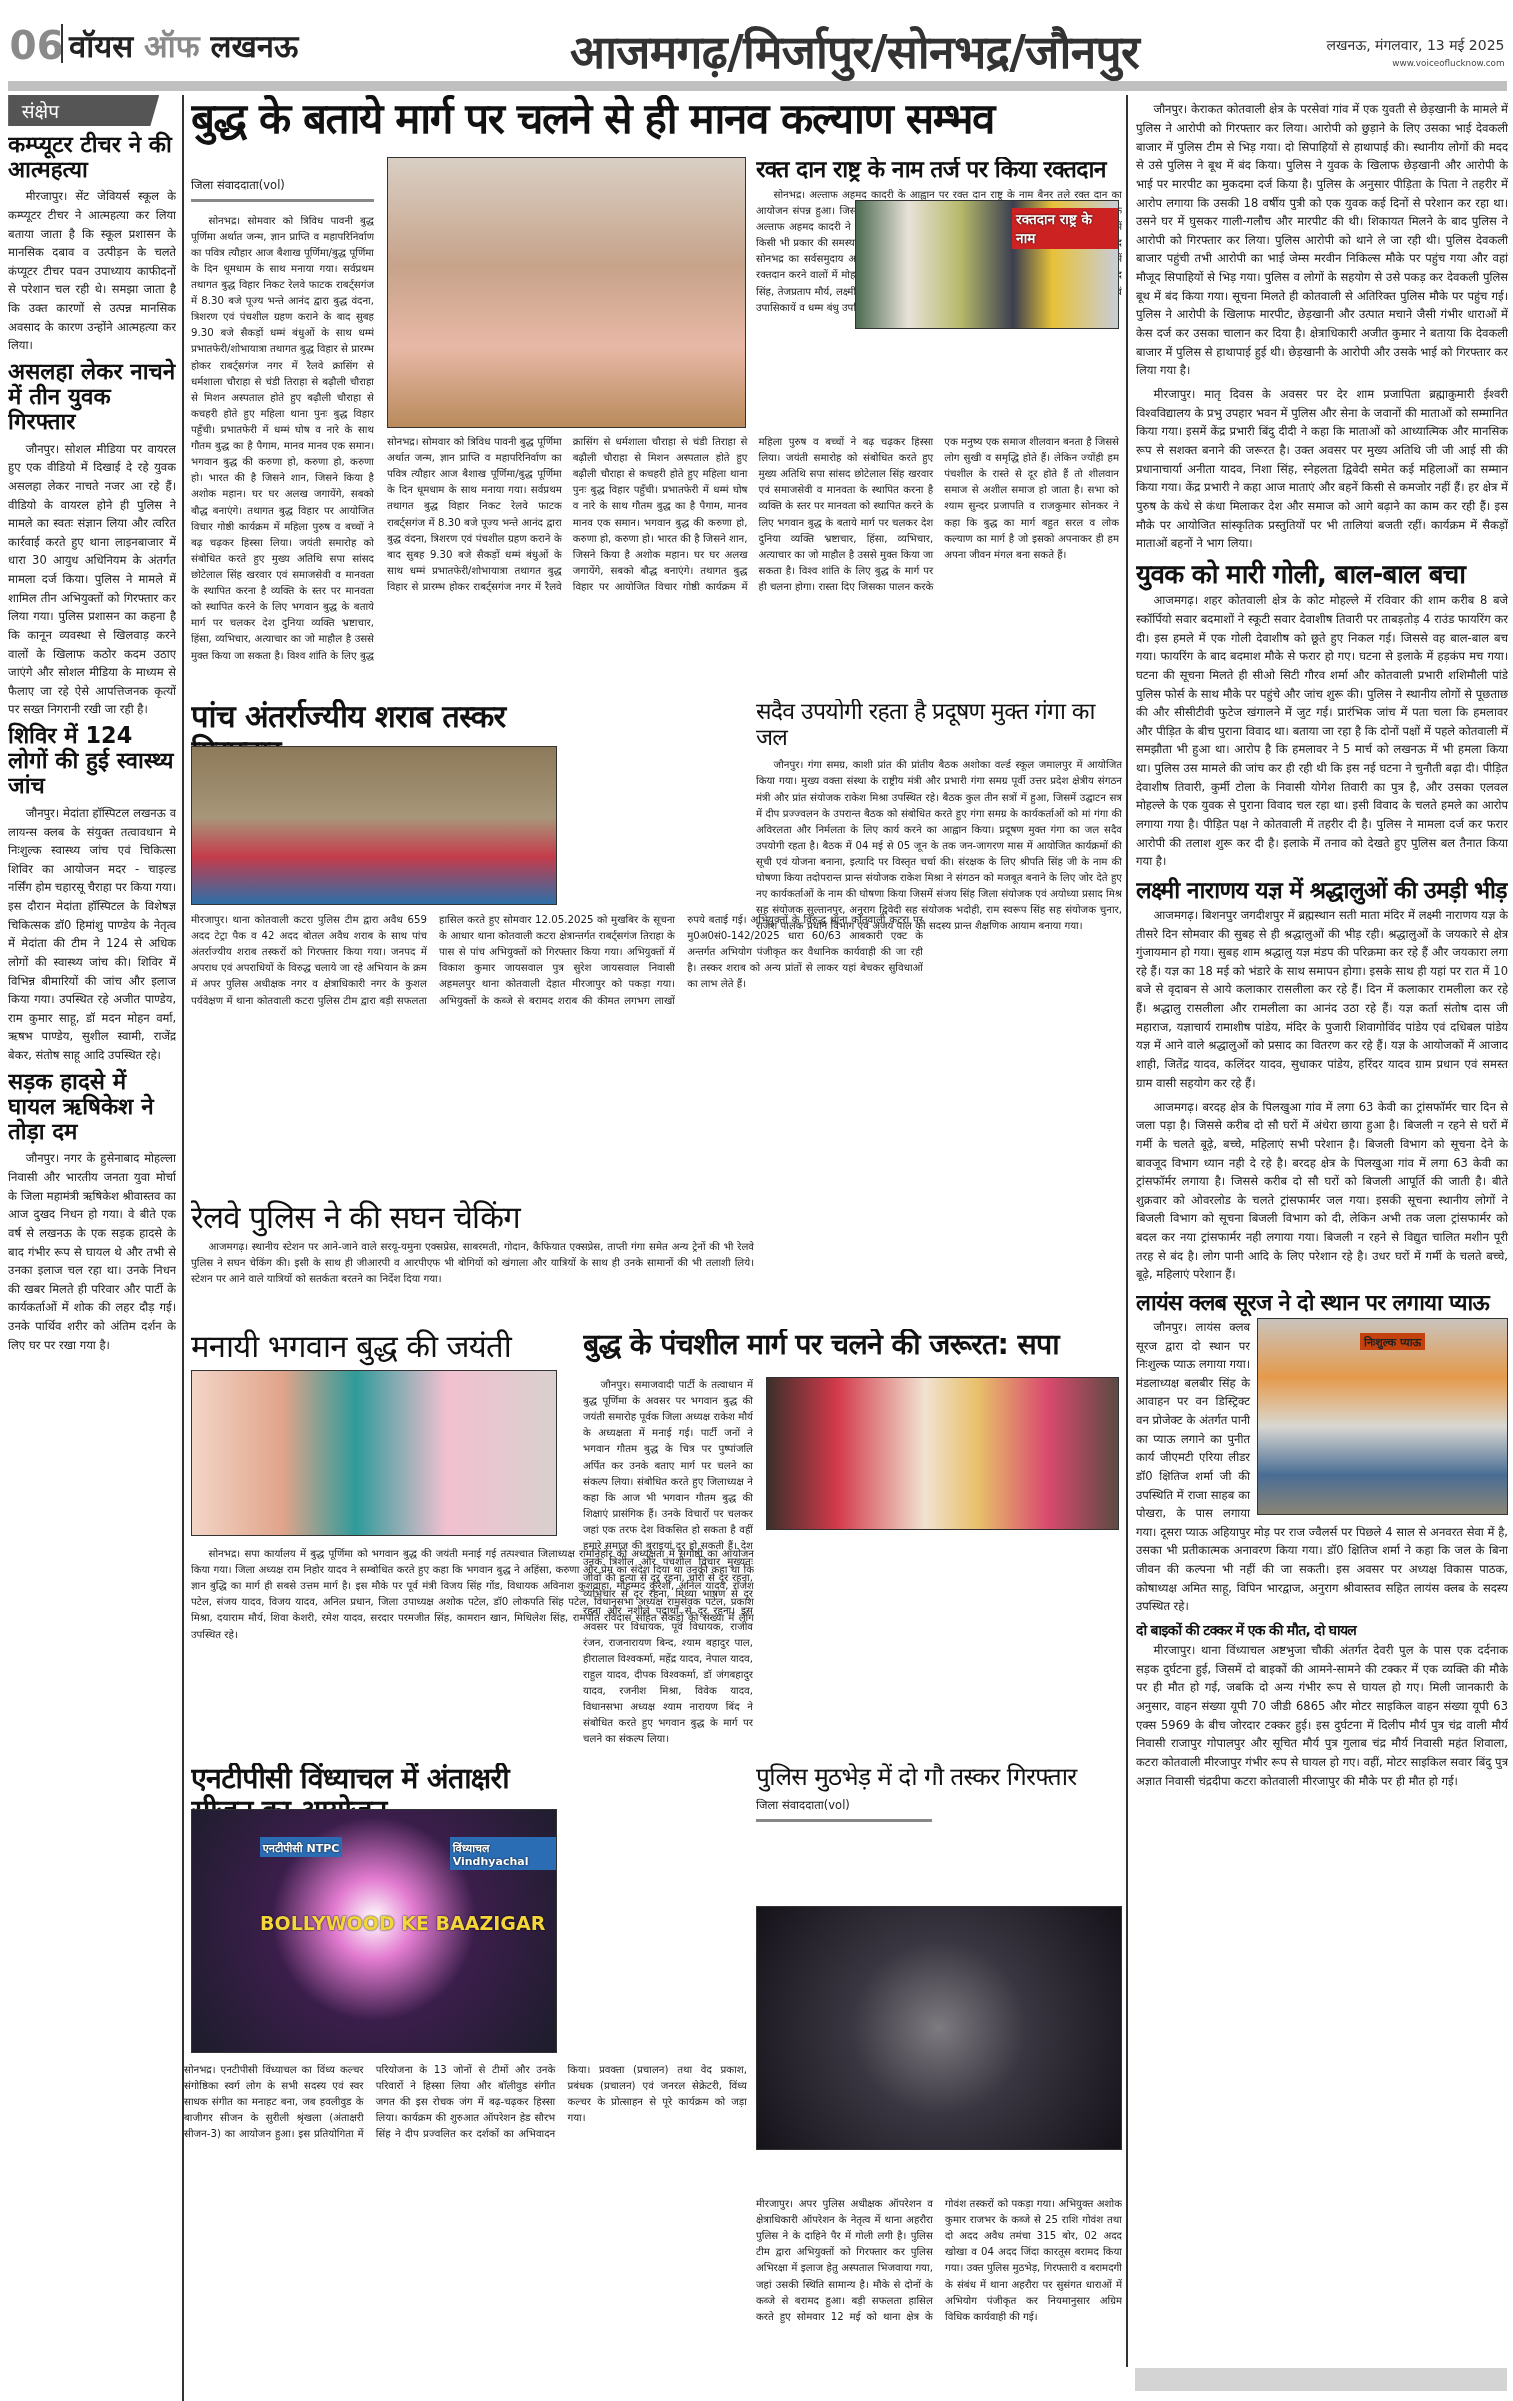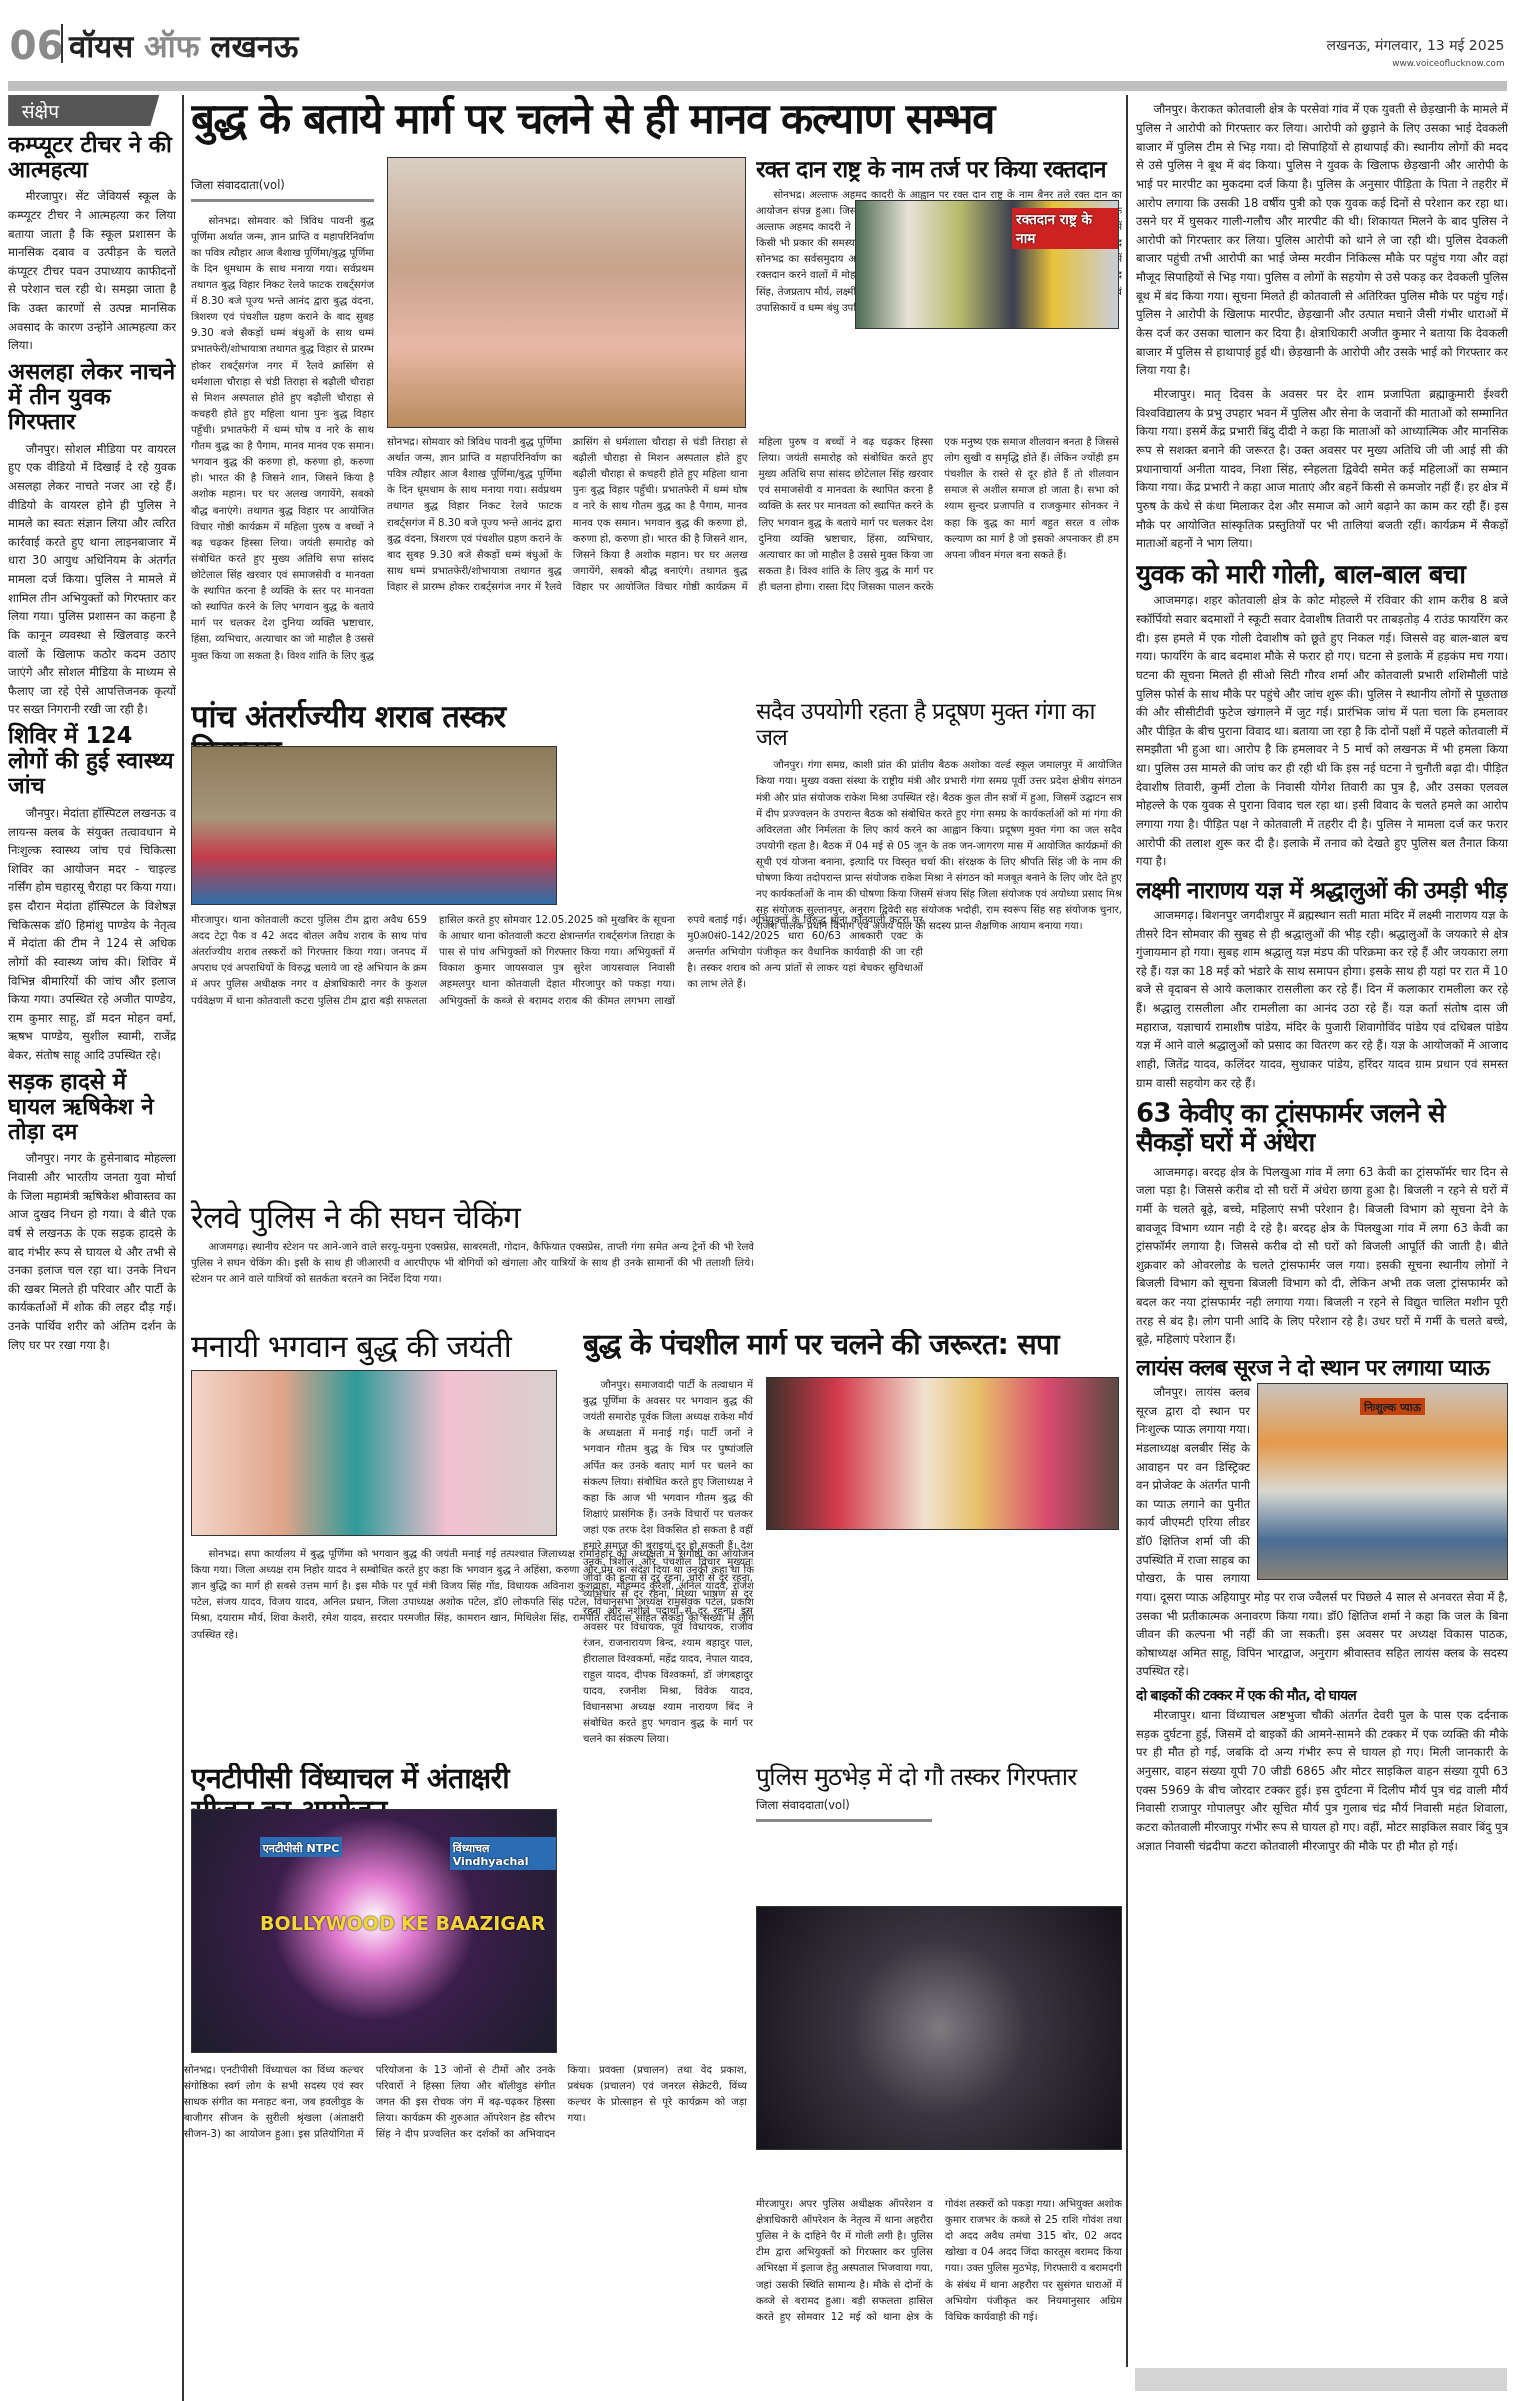--- a/index.html
+++ b/index.html
@@ -33,20 +33,21 @@
   .cols4 { column-count: 4; column-gap: 11px; }
   .photo-label { position: absolute; font-size: 13.6px; color: #fff; font-weight: bold; text-shadow: 0 0 2px #000; }
 </style>
 </head>
 <body>
 
 <div class="masthead">
   <div class="page-no">06</div>
   <div class="pipe"></div>
   <div class="paper-name"><span>वॉयस </span><span class="gray">ऑफ </span><span>लखनऊ</span></div>
+  <div class="region">आजमगढ़/मिर्जापुर/सोनभद्र/जौनपुर</div>
   <div class="dateline">लखनऊ, मंगलवार, 13 मई 2025</div>
   <div class="website">www.voiceoflucknow.com</div>
 </div>
 <div class="topbar"></div>
 
 <div class="vrule" style="left:182px; top:95px; height:2306px;"></div>
 <div class="vrule" style="left:1126px; top:95px; height:2272px;"></div>
 
 <div class="col" style="left:8.1px; top:95px; width:168px; height:2299px;">
   <div class="kicker">संक्षेप</div>
@@ -147,21 +148,20 @@
   <p class="body sm cols2" style="text-indent:0;">मीरजापुर। अपर पुलिस अधीक्षक ऑपरेशन व क्षेत्राधिकारी ऑपरेशन के नेतृत्व में थाना अहरौरा पुलिस ने के दाहिने पैर में गोली लगी है। पुलिस टीम द्वारा अभियुक्तों को गिरफ्तार कर पुलिस अभिरक्षा में इलाज हेतु अस्पताल भिजवाया गया, जहां उसकी स्थिति सामान्य है। मौके से दोनों के कब्जे से बरामद हुआ। बड़ी सफलता हासिल करते हुए सोमवार 12 मई को थाना क्षेत्र के गोवंश तस्करों को पकड़ा गया। अभियुक्त अशोक कुमार राजभर के कब्जे से 25 राशि गोवंश तथा दो अदद अवैध तमंचा 315 बोर, 02 अदद खोखा व 04 अदद जिंदा कारतूस बरामद किया गया। उक्त पुलिस मुठभेड़, गिरफ्तारी व बरामदगी के संबंध में थाना अहरौरा पर सुसंगत धाराओं में अभियोग पंजीकृत कर नियमानुसार अग्रिम विधिक कार्यवाही की गई।</p>
 </div>
 
 <div class="col" style="left:1136px; top:95px; width:372px; height:2265px;">
   <p class="body" style="margin-top:5.4px;">जौनपुर। केराकत कोतवाली क्षेत्र के परसेवां गांव में एक युवती से छेड़खानी के मामले में पुलिस ने आरोपी को गिरफ्तार कर लिया। आरोपी को छुड़ाने के लिए उसका भाई देवकली बाजार में पुलिस टीम से भिड़ गया। दो सिपाहियों से हाथापाई की। स्थानीय लोगों की मदद से उसे पुलिस ने बूथ में बंद किया। पुलिस ने युवक के खिलाफ छेड़खानी और आरोपी के भाई पर मारपीट का मुकदमा दर्ज किया है। पुलिस के अनुसार पीड़िता के पिता ने तहरीर में आरोप लगाया कि उसकी 18 वर्षीय पुत्री को एक युवक कई दिनों से परेशान कर रहा था। उसने घर में घुसकर गाली-गलौच और मारपीट की थी। शिकायत मिलने के बाद पुलिस ने आरोपी को गिरफ्तार कर लिया। पुलिस आरोपी को थाने ले जा रही थी। पुलिस देवकली बाजार पहुंची तभी आरोपी का भाई जेम्स मरवीन निकिल्स मौके पर पहुंच गया और वहां मौजूद सिपाहियों से भिड़ गया। पुलिस व लोगों के सहयोग से उसे पकड़ कर देवकली पुलिस बूथ में बंद किया गया। सूचना मिलते ही कोतवाली से अतिरिक्त पुलिस मौके पर पहुंच गई। पुलिस ने आरोपी के खिलाफ मारपीट, छेड़खानी और उत्पात मचाने जैसी गंभीर धाराओं में केस दर्ज कर उसका चालान कर दिया है। क्षेत्राधिकारी अजीत कुमार ने बताया कि देवकली बाजार में पुलिस से हाथापाई हुई थी। छेड़खानी के आरोपी और उसके भाई को गिरफ्तार कर लिया गया है।</p>
   <p class="body" style="margin-top:5.4px;">मीरजापुर। मातृ दिवस के अवसर पर देर शाम प्रजापिता ब्रह्माकुमारी ईश्वरी विश्वविद्यालय के प्रभु उपहार भवन में पुलिस और सेना के जवानों की माताओं को सम्मानित किया गया। इसमें केंद्र प्रभारी बिंदु दीदी ने कहा कि माताओं को आध्यात्मिक और मानसिक रूप से सशक्त बनाने की जरूरत है। उक्त अवसर पर मुख्य अतिथि जी जी आई सी की प्रधानाचार्या अनीता यादव, निशा सिंह, स्नेहलता द्विवेदी समेत कई महिलाओं का सम्मान किया गया। केंद्र प्रभारी ने कहा आज माताएं और बहनें किसी से कमजोर नहीं हैं। हर क्षेत्र में पुरुष के कंधे से कंधा मिलाकर देश और समाज को आगे बढ़ाने का काम कर रही हैं। इस मौके पर आयोजित सांस्कृतिक प्रस्तुतियों पर भी तालियां बजती रहीं। कार्यक्रम में सैकड़ों माताओं बहनों ने भाग लिया।</p>
   <h2 class="h-med" style="margin-top:6.8px;">युवक को मारी गोली, बाल-बाल बचा</h2>
   <p class="body" style="margin-top:2.7px;">आजमगढ़। शहर कोतवाली क्षेत्र के कोट मोहल्ले में रविवार की शाम करीब 8 बजे स्कॉर्पियो सवार बदमाशों ने स्कूटी सवार देवाशीष तिवारी पर ताबड़तोड़ 4 राउंड फायरिंग कर दी। इस हमले में एक गोली देवाशीष को छूते हुए निकल गई। जिससे वह बाल-बाल बच गया। फायरिंग के बाद बदमाश मौके से फरार हो गए। घटना से इलाके में हड़कंप मच गया। घटना की सूचना मिलते ही सीओ सिटी गौरव शर्मा और कोतवाली प्रभारी शशिमौली पांडे पुलिस फोर्स के साथ मौके पर पहुंचे और जांच शुरू की। पुलिस ने स्थानीय लोगों से पूछताछ की और सीसीटीवी फुटेज खंगालने में जुट गई। प्रारंभिक जांच में पता चला कि हमलावर और पीड़ित के बीच पुराना विवाद था। बताया जा रहा है कि दोनों पक्षों में पहले कोतवाली में समझौता भी हुआ था। आरोप है कि हमलावर ने 5 मार्च को लखनऊ में भी हमला किया था। पुलिस उस मामले की जांच कर ही रही थी कि इस नई घटना ने चुनौती बढ़ा दी। पीड़ित देवाशीष तिवारी, कुर्मी टोला के निवासी योगेश तिवारी का पुत्र है, और उसका एलवल मोहल्ले के एक युवक से पुराना विवाद चल रहा था। इसी विवाद के चलते हमले का आरोप लगाया गया है। पीड़ित पक्ष ने कोतवाली में तहरीर दी है। पुलिस ने मामला दर्ज कर फरार आरोपी की तलाश शुरू कर दी है। इलाके में तनाव को देखते हुए पुलिस बल तैनात किया गया है।</p>
   <h2 class="h-med" style="margin-top:6.8px; font-size:23px;">लक्ष्मी नाराणय यज्ञ में श्रद्धालुओं की उमड़ी भीड़</h2>
   <p class="body" style="margin-top:2.7px;">आजमगढ़। बिशनपुर जगदीशपुर में ब्रह्मस्थान सती माता मंदिर में लक्ष्मी नाराणय यज्ञ के तीसरे दिन सोमवार की सुबह से ही श्रद्धालुओं की भीड़ रही। श्रद्धालुओं के जयकारे से क्षेत्र गुंजायमान हो गया। सुबह शाम श्रद्धालु यज्ञ मंडप की परिक्रमा कर रहे हैं और जयकारा लगा रहे हैं। यज्ञ का 18 मई को भंडारे के साथ समापन होगा। इसके साथ ही यहां पर रात में 10 बजे से वृदाबन से आये कलाकार रासलीला कर रहे हैं। दिन में कलाकार रामलीला कर रहे हैं। श्रद्धालु रासलीला और रामलीला का आनंद उठा रहे हैं। यज्ञ कर्ता संतोष दास जी महाराज, यज्ञाचार्य रामाशीष पांडेय, मंदिर के पुजारी शिवागोविंद पांडेय एवं दधिबल पांडेय यज्ञ में आने वाले श्रद्धालुओं को प्रसाद का वितरण कर रहे हैं। यज्ञ के आयोजकों में आजाद शाही, जितेंद्र यादव, कलिंदर यादव, सुधाकर पांडेय, हरिंदर यादव ग्राम प्रधान एवं समस्त ग्राम वासी सहयोग कर रहे हैं।</p>
-  <h2 class="h-med" style="margin-top:6.8px;">63 केवीए का ट्रांसफार्मर जलने से सैकड़ों घरों में अंधेरा</h2>
   <p class="body" style="margin-top:5.4px;">आजमगढ़। बरदह क्षेत्र के पिलखुआ गांव में लगा 63 केवी का ट्रांसफॉर्मर चार दिन से जला पड़ा है। जिससे करीब दो सौ घरों में अंधेरा छाया हुआ है। बिजली न रहने से घरों में गर्मी के चलते बूढ़े, बच्चे, महिलाएं सभी परेशान है। बिजली विभाग को सूचना देने के बावजूद विभाग ध्यान नही दे रहे है। बरदह क्षेत्र के पिलखुआ गांव में लगा 63 केवी का ट्रांसफॉर्मर लगाया है। जिससे करीब दो सौ घरों को बिजली आपूर्ति की जाती है। बीते शुक्रवार को ओवरलोड के चलते ट्रांसफार्मर जल गया। इसकी सूचना स्थानीय लोगों ने बिजली विभाग को सूचना बिजली विभाग को दी, लेकिन अभी तक जला ट्रांसफार्मर को बदल कर नया ट्रांसफार्मर नही लगाया गया। बिजली न रहने से विद्युत चालित मशीन पूरी तरह से बंद है। लोग पानी आदि के लिए परेशान रहे है। उधर घरों में गर्मी के चलते बच्चे, बूढ़े, महिलाएं परेशान हैं।</p>
   <h2 class="h-med" style="margin-top:6.8px; font-size:22px;">लायंस क्लब सूरज ने दो स्थान पर लगाया प्याऊ</h2>
   <div style="position:relative;">
     <div class="photo" style="position:absolute; right:0; top:0; width:251px; height:197px;">
       <div class="ph" style="background:linear-gradient(180deg,#c9c4bd 0%,#e59a4c 30%,#d9d8d2 55%,#4a6d94 80%,#8a8477 100%);"></div>
       <div class="photo-label" style="left:102px; top:13.6px; background:#c2410c; color:#222; text-shadow:none; padding:1.4px 4.1px; font-size:11px;">निःशुल्क प्याऊ</div>
     </div>
     <div style="float:right; width:258px; height:203px;"></div>
     <p class="body" style="margin-top:2.7px;">जौनपुर। लायंस क्लब सूरज द्वारा दो स्थान पर निःशुल्क प्याऊ लगाया गया। मंडलाध्यक्ष बलबीर सिंह के आवाहन पर वन डिस्ट्रिक्ट वन प्रोजेक्ट के अंतर्गत पानी का प्याऊ लगाने का पुनीत कार्य जीएमटी एरिया लीडर डॉ0 क्षितिज शर्मा जी की उपस्थिति में राजा साहब का पोखरा, के पास लगाया गया। दूसरा प्याऊ अहियापुर मोड़ पर राज ज्वैलर्स पर पिछले 4 साल से अनवरत सेवा में है, उसका भी प्रतीकात्मक अनावरण किया गया। डॉ0 क्षितिज शर्मा ने कहा कि जल के बिना जीवन की कल्पना भी नहीं की जा सकती। इस अवसर पर अध्यक्ष विकास पाठक, कोषाध्यक्ष अमित साहू, विपिन भारद्वाज, अनुराग श्रीवास्तव सहित लायंस क्लब के सदस्य उपस्थित रहे।</p>
   </div>

